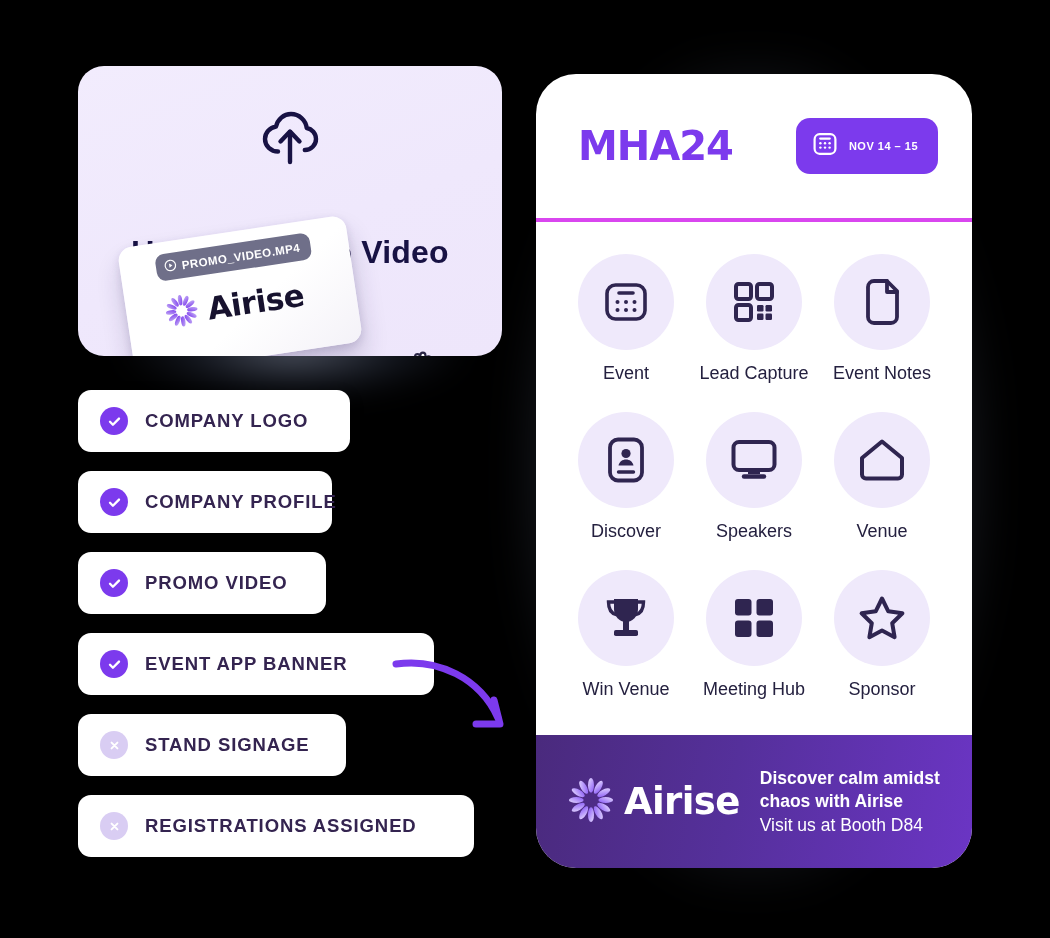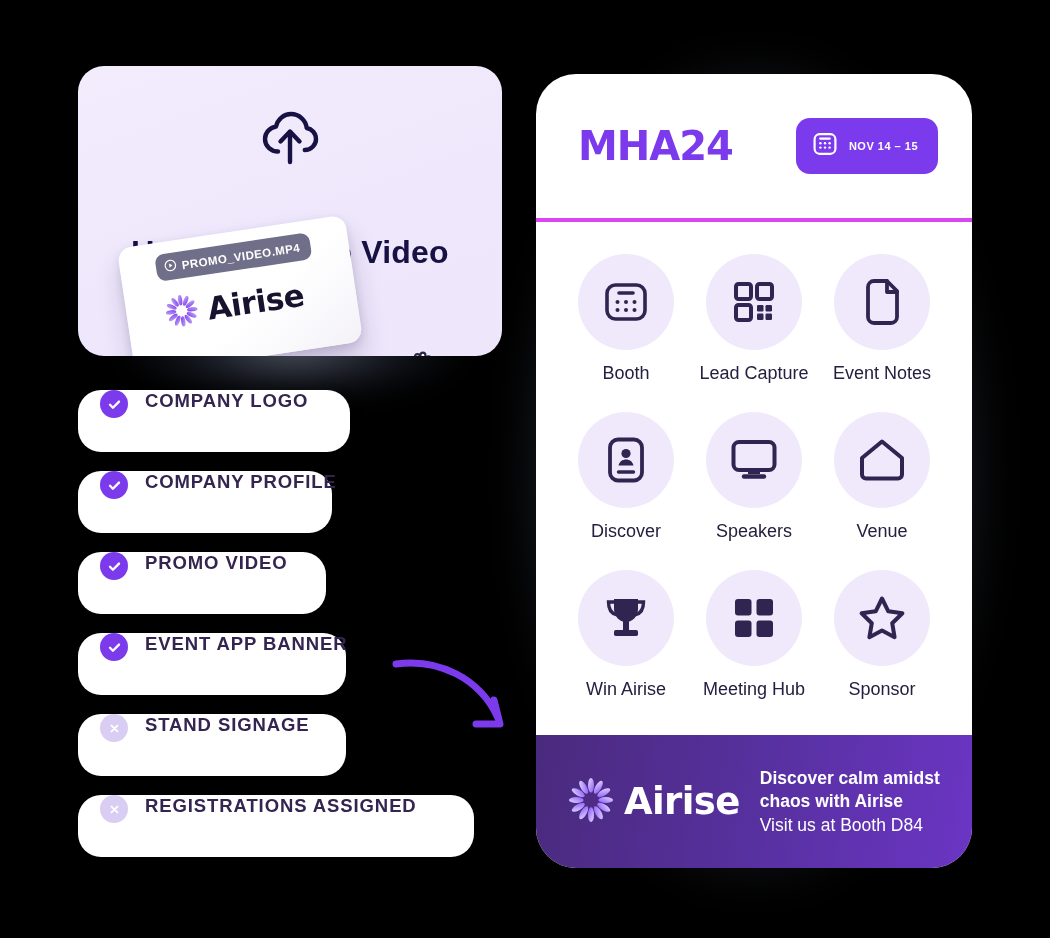--- a/index.html
+++ b/index.html
@@ -60,22 +60,22 @@
     font-family: "DejaVu Sans", sans-serif;
     font-size: 31px; font-weight: 700; color: #17122e; letter-spacing: -.5px;
   }
   #hand-cursor { position: absolute; left: 325px; top: 282px; z-index: 6; }
 
   
   .check-card {
     position: absolute;
     height: 62px;
     background: #ffffff;
-    border-radius: 23px;
-    display: flex; 
+    border-radius: 13px;
+    display: flex; align-items: center;
     padding-left: 22px;
     box-shadow: 0 5px 14px rgba(0,0,0,.30);
     z-index: 5;
   }
   .check-badge {
     width: 28px; height: 28px; border-radius: 50%;
     flex: 0 0 28px;
     display: flex; align-items: center; justify-content: center;
     margin-right: 17px;
   }
@@ -236,21 +236,21 @@
         <span class="check-label">COMPANY PROFILE</span>
       </div>
       <div class="check-card" style="left: 78px; top: 552px; width: 248px;">
         <span class="check-badge done">
           <svg width="15" height="15" viewBox="0 0 16 16" fill="none">
   <path d="M3.2 8.3l3.1 3.2L12.8 4.9" stroke="#ffffff" stroke-width="2.5" stroke-linecap="round" stroke-linejoin="round"></path>
           </svg>
         </span>
         <span class="check-label">PROMO VIDEO</span>
       </div>
-      <div class="check-card" style="left: 78px; top: 633px; width: 268px;">
+      <div class="check-card" style="left: 78px; top: 633px; width: 356px;">
         <span class="check-badge done">
           <svg width="15" height="15" viewBox="0 0 16 16" fill="none">
   <path d="M3.2 8.3l3.1 3.2L12.8 4.9" stroke="#ffffff" stroke-width="2.5" stroke-linecap="round" stroke-linejoin="round"></path>
           </svg>
         </span>
         <span class="check-label">EVENT APP BANNER</span>
       </div>
       <div class="check-card" style="left: 78px; top: 714px; width: 268px;">
         <span class="check-badge todo">
           <svg width="13" height="13" viewBox="0 0 16 16" fill="none">
@@ -310,21 +310,21 @@
       <g fill="#2f2550">
         <circle cx="14.5" cy="23" r="2"></circle>
                 <circle cx="23" cy="23" r="2"></circle>
                 <circle cx="31.5" cy="23" r="2"></circle>
         <circle cx="14.5" cy="31" r="2"></circle>
                 <circle cx="23" cy="31" r="2"></circle>
                 <circle cx="31.5" cy="31" r="2"></circle>
       </g>
             </svg>
           </div>
-          <div class="app-label">Booth</div>
+          <div class="app-label">Event</div>
         </div>
         <div class="app-tile">
           <div class="app-icon-circle">
             <svg width="44" height="44" viewBox="0 0 44 44" fill="none">
       <rect x="4" y="4" width="15" height="15" rx="2.5" stroke="#2f2550" stroke-width="4"></rect>
       <rect x="25" y="4" width="15" height="15" rx="2.5" stroke="#2f2550" stroke-width="4"></rect>
       <rect x="4" y="25" width="15" height="15" rx="2.5" stroke="#2f2550" stroke-width="4"></rect>
       <g fill="#2f2550">
         <rect x="25" y="25" width="6.5" height="6.5" rx="1.2"></rect>
         <rect x="33.5" y="25" width="6.5" height="6.5" rx="1.2"></rect>
@@ -375,21 +375,21 @@
         </div>
         <div class="app-tile">
           <div class="app-icon-circle">
             <svg width="48" height="46" viewBox="0 0 48 46" fill="none">
       <path d="M12 4h24v10c0 7.2-5.4 13-12 13S12 21.2 12 14V4z" fill="#2f2550"></path>
       <path d="M12 7H6.5c0 7 2.6 11.4 7.8 12.6M36 7h5.5c0 7-2.6 11.4-7.8 12.6" stroke="#2f2550" stroke-width="3.4" stroke-linecap="round" fill="none"></path>
       <rect x="21" y="26" width="6" height="9" fill="#2f2550"></rect>
       <rect x="12" y="35" width="24" height="6" rx="1.8" fill="#2f2550"></rect>
             </svg>
           </div>
-          <div class="app-label">Win Airise</div>
+          <div class="app-label">Win Venue</div>
         </div>
         <div class="app-tile">
           <div class="app-icon-circle">
             <svg width="42" height="42" viewBox="0 0 42 42" fill="none">
       <g fill="#2f2550">
         <rect x="2" y="2" width="16.5" height="16.5" rx="3"></rect>
         <rect x="23.5" y="2" width="16.5" height="16.5" rx="3"></rect>
         <rect x="2" y="23.5" width="16.5" height="16.5" rx="3"></rect>
         <rect x="23.5" y="23.5" width="16.5" height="16.5" rx="3"></rect>
       </g>

